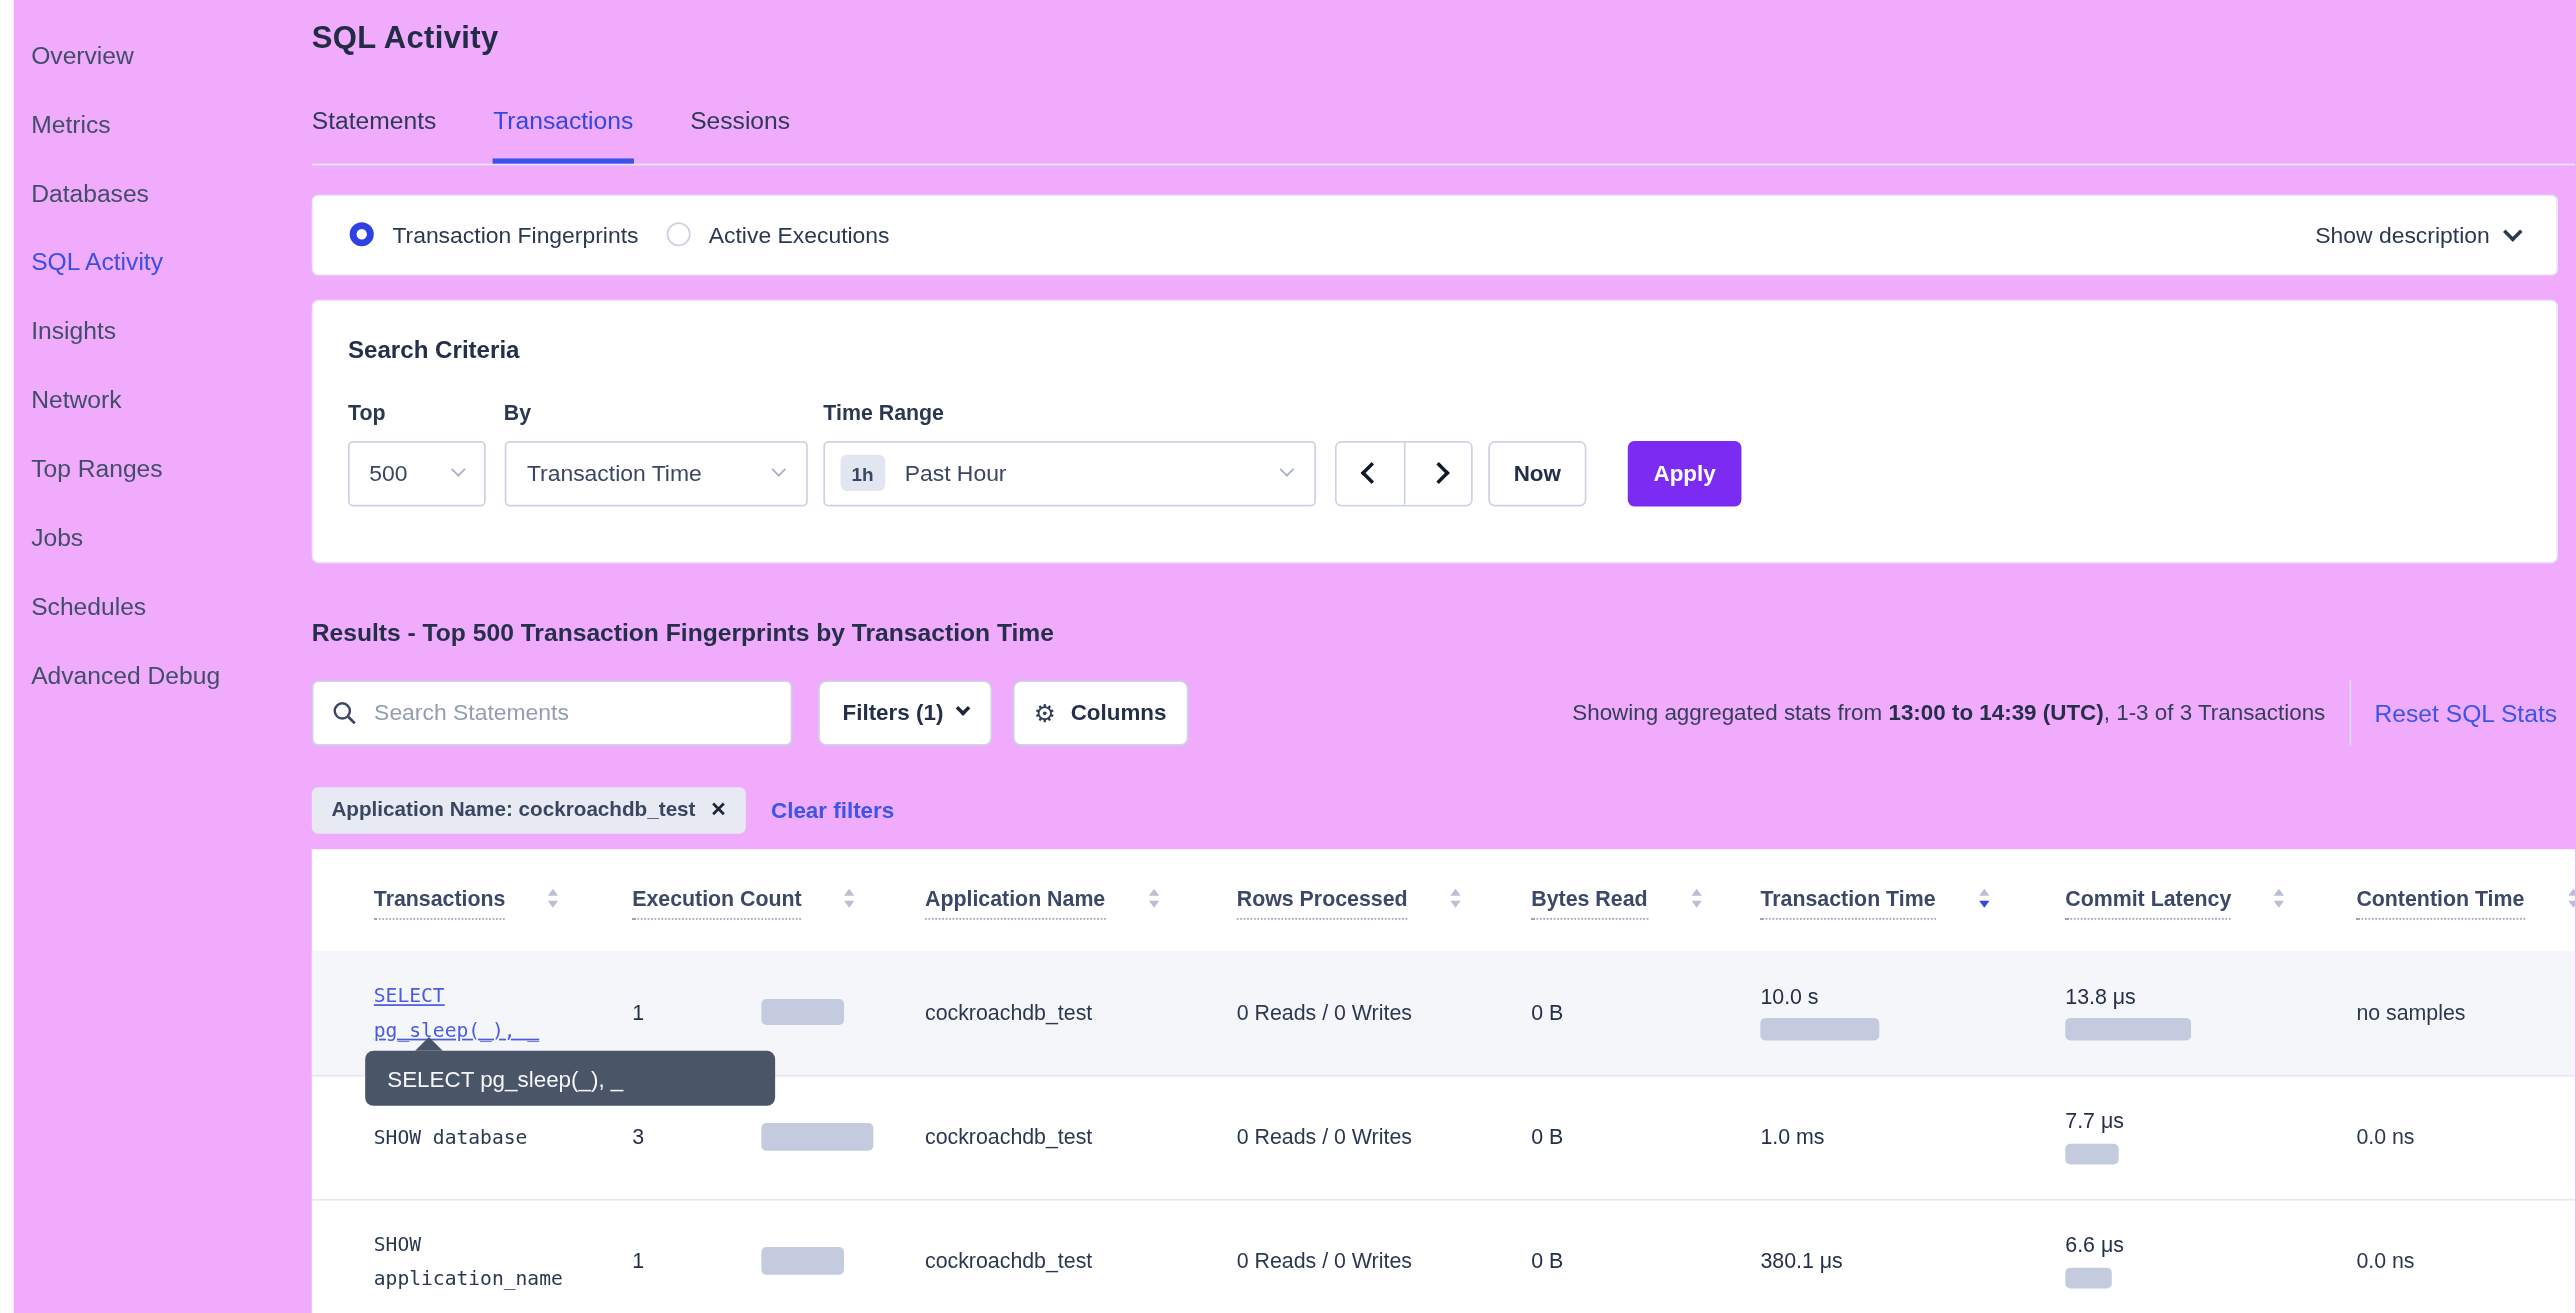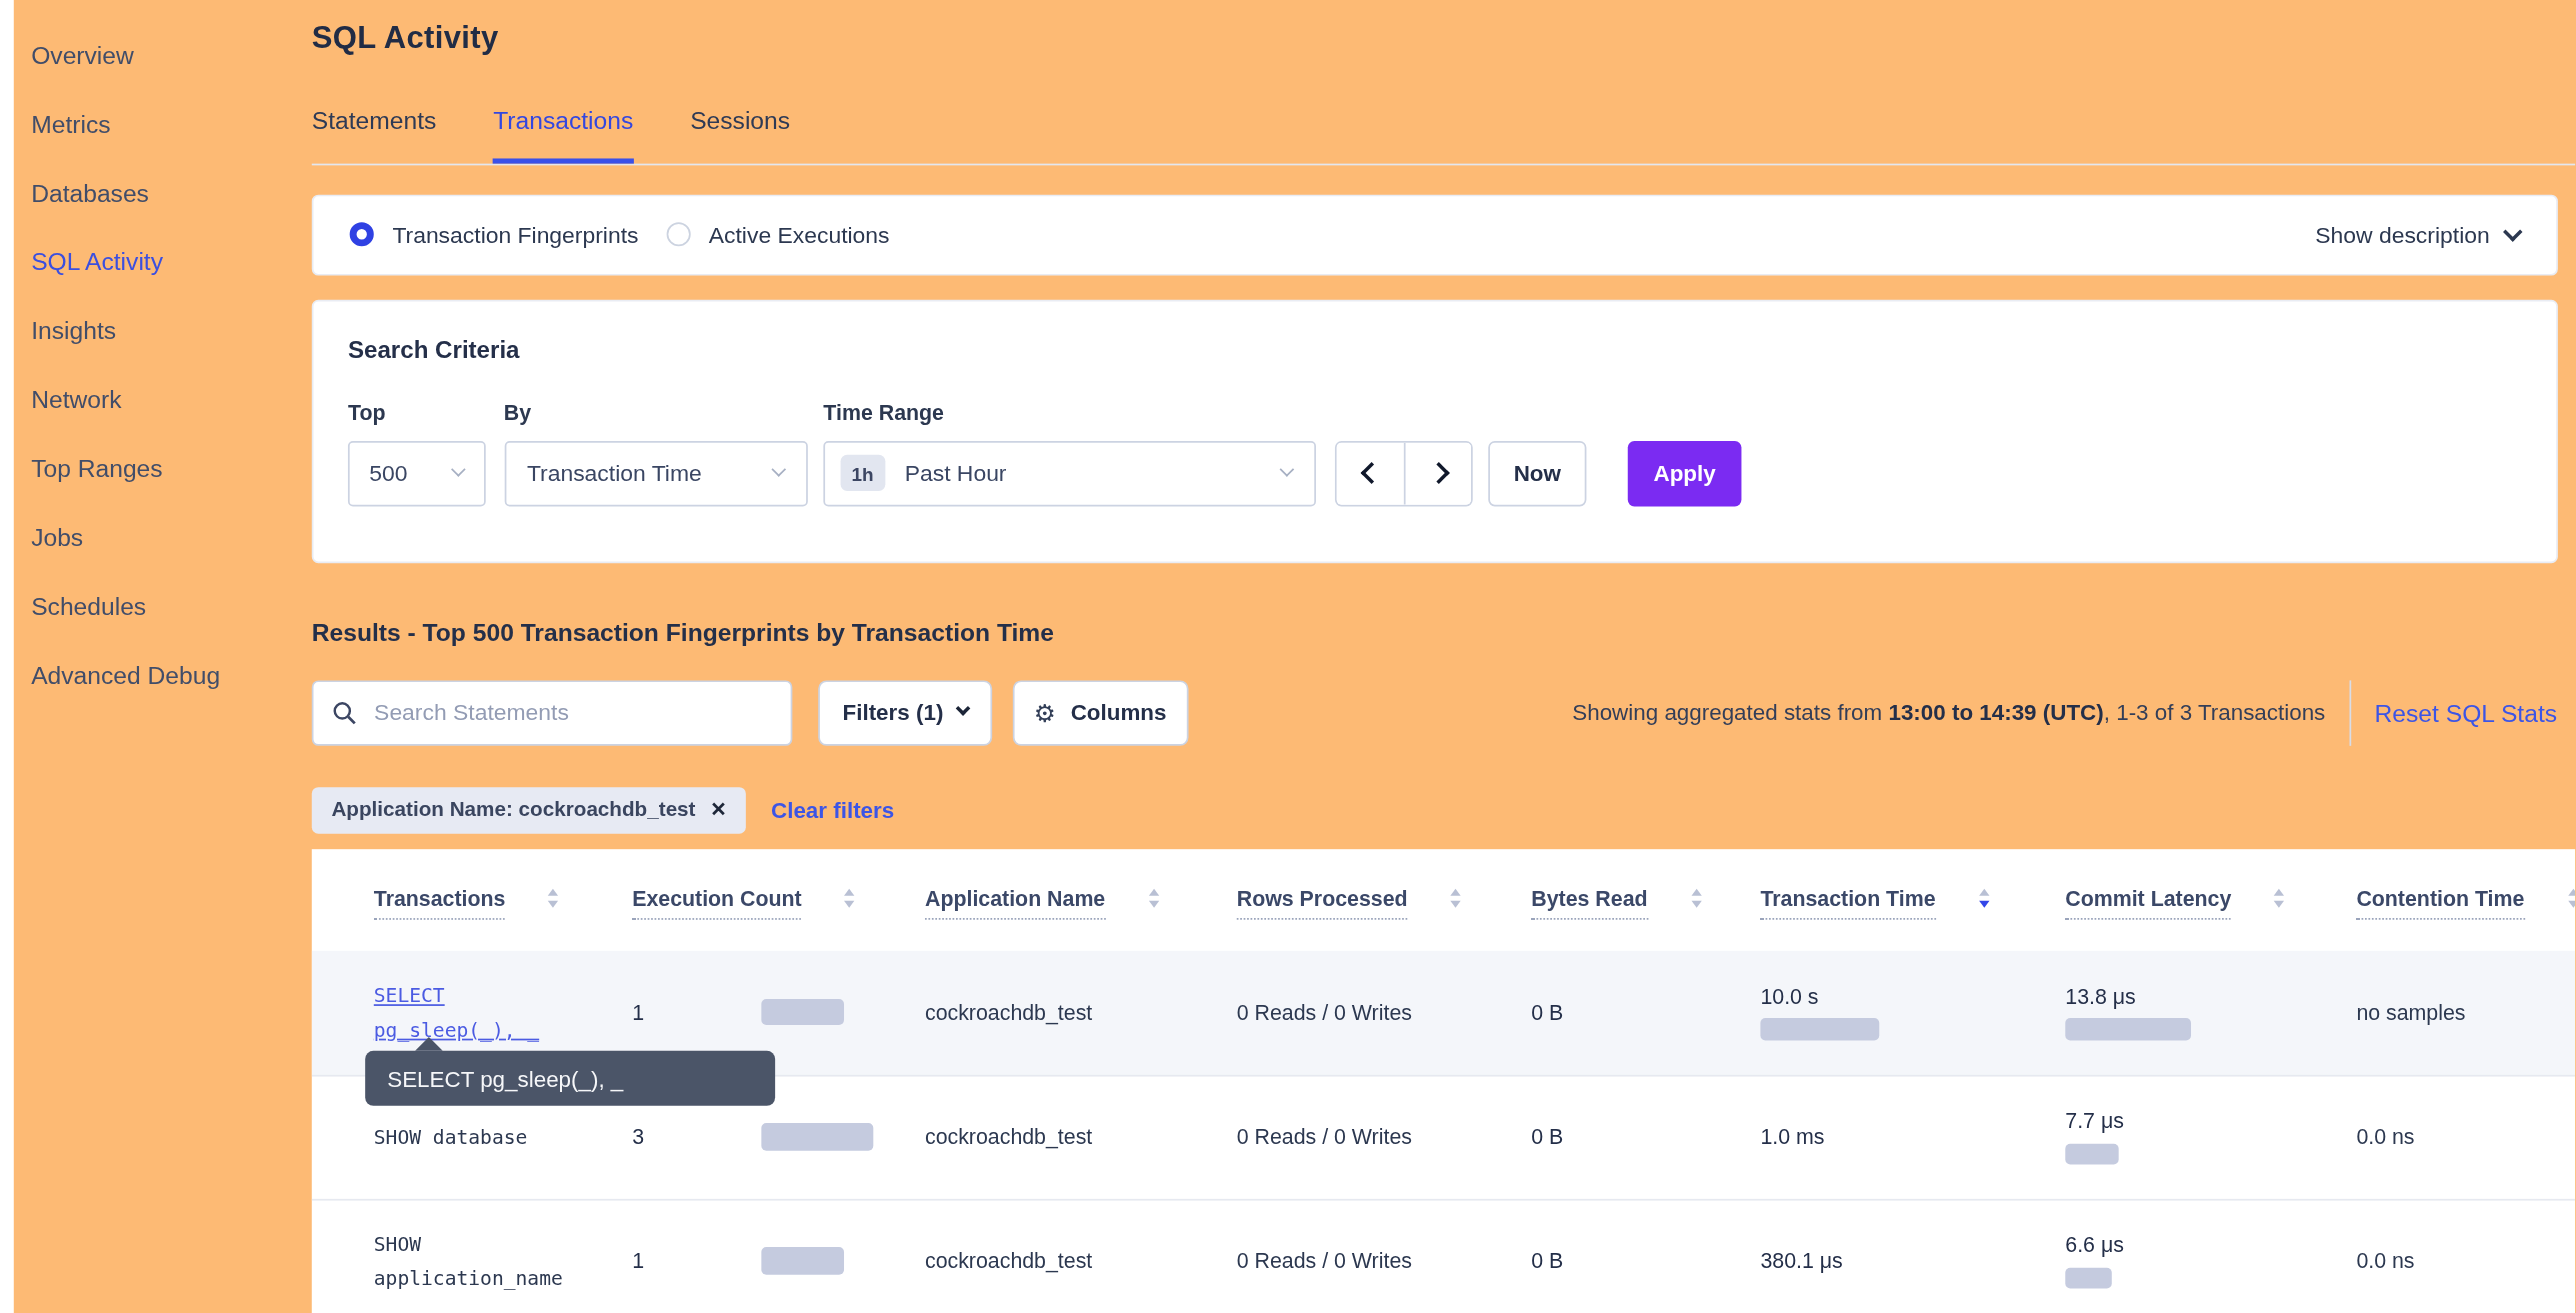--- a/index.html
+++ b/index.html
@@ -1,17 +1,17 @@
 <!DOCTYPE html>
 <html><head>
 <meta charset="utf-8">
 <style>
   * { margin:0; padding:0; box-sizing:border-box; }
   html,body { background:#f4f6fa; }
-  .stage { position:relative; width:2576px; height:1314px; overflow:hidden; background:#fdba74; }
+  .stage { position:relative; width:2576px; height:1314px; overflow:hidden; background:#f0abfc; }
   .viewport {
     position:absolute; left:0; top:0; width:1495px; height:763px;
     transform:scale(1.7225); transform-origin:0 0;
     font-family:"Liberation Sans", sans-serif; color:#2c3850;
   }
   .left-strip { position:absolute; left:0; top:0; width:7.6px; height:763px; background:#ffffff; }
 
   
   .sidebar { position:absolute; left:7.6px; top:0; width:174px; height:763px; padding-top:12.4px; }
   .side-item { height:40px; display:flex; align-items:center; padding-left:10.5px;

